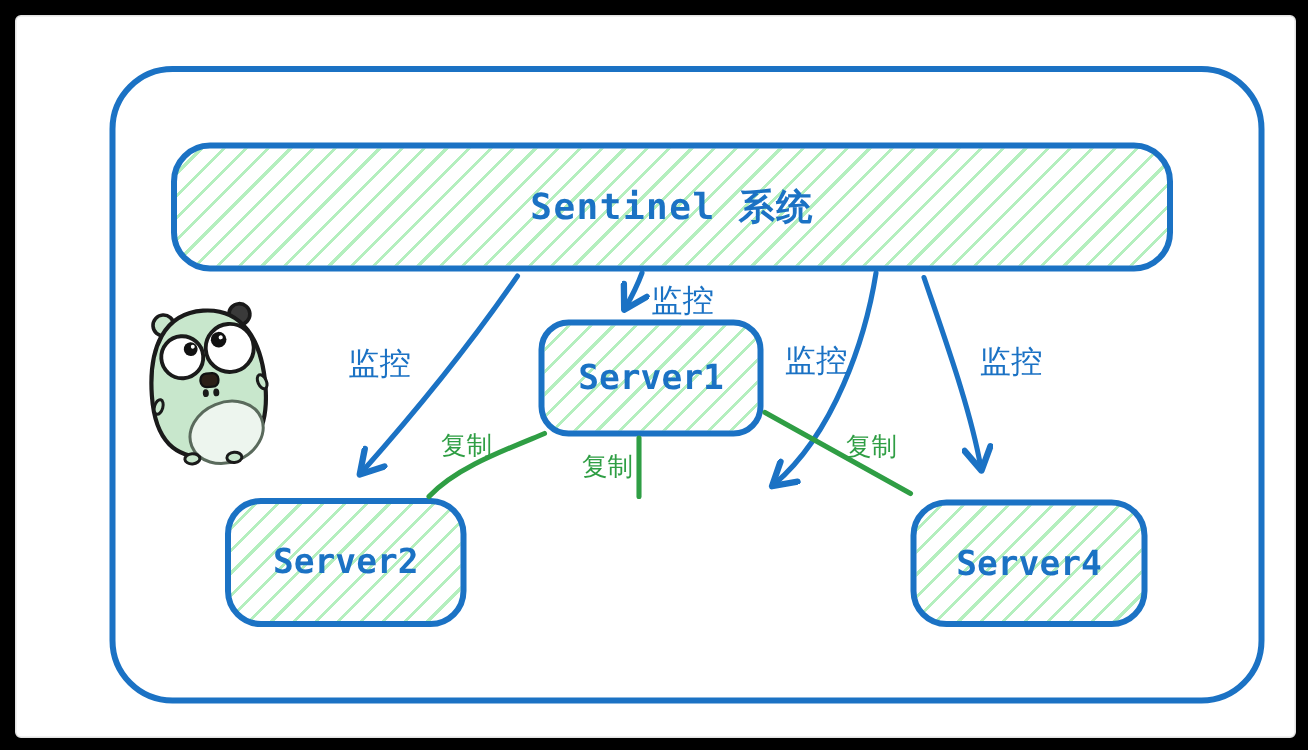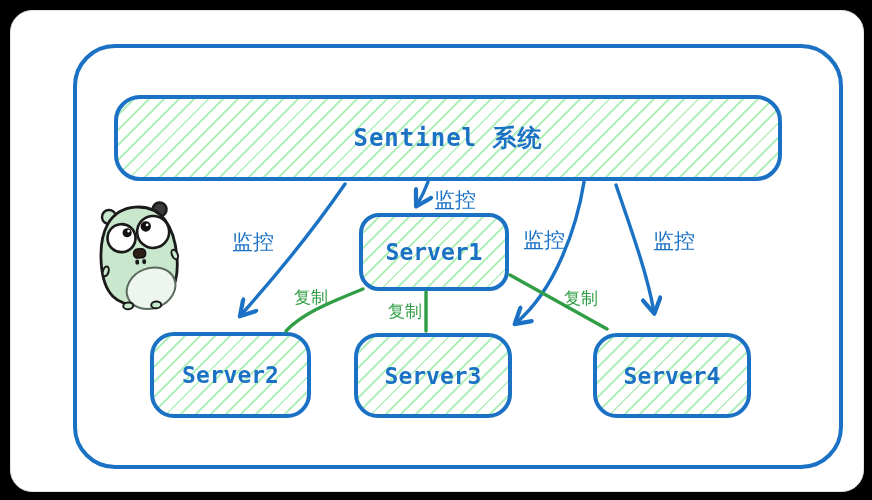--- a/index.html
+++ b/index.html
@@ -3,42 +3,42 @@
 <meta charset="utf-8">
 <style>
   html,body{margin:0;padding:0;background:#000;}
   .stage{
     position:relative;width:872px;height:500px;background:#000;
     font-family:"DejaVu Sans Mono","Liberation Mono",monospace;
     overflow:hidden;
   }
   .card{
     position:absolute;left:10px;top:10px;width:852px;height:480px;
-    background:#fff;border-radius:22px;border:1px solid #e2e2e2;
+    background:#fff;border-radius:4px;border:1px solid #e2e2e2;
   }
   .frame{
     position:absolute;left:62px;top:33px;width:770px;height:425px;
     border:4px solid var(--blue);border-radius:42px;
     box-sizing:border-box;background:#fff;
   }
   .node{
     position:absolute;box-sizing:border-box;
     border:4px solid var(--blue);
     display:flex;align-items:center;justify-content:center;
     color:var(--blue);font-weight:bold;
     background:
       repeating-linear-gradient(135deg,
         var(--hatch) 0px, var(--hatch) 2px,
         transparent 2px, transparent 10.5px);
   }
   .node-sentinel{left:103px;top:84px;width:668px;height:86px;border-radius:26px;font-size:24px;letter-spacing:1px;}
   .node-server1{left:348px;top:202px;width:150px;height:78px;border-radius:20px;font-size:23px;}
   .node-server2{left:118px;top:321px;width:161px;height:86px;border-radius:24px;font-size:23px;margin-left:21px;}
   .node-server3{left:343px;top:322px;width:158px;height:85px;border-radius:24px;font-size:23px;}
-  .node-server4{left:582px;top:322px;width:158px;height:85px;border-radius:24px;font-size:23px;}
+  .node-server4{left:596px;top:322px;width:158px;height:85px;border-radius:24px;font-size:23px;}
   .overlay{position:absolute;left:0;top:0;width:872px;height:500px;pointer-events:none;}
   .edge-label{
     position:absolute;transform:translate(-50%,-50%);
     font-weight:normal;white-space:nowrap;background:transparent;
   }
   .edge-label.monitor{color:var(--blue);font-size:21px;}
   .edge-label.replicate{color:var(--green);font-size:17px;}
   .mascot{position:absolute;left:78px;top:188px;width:100px;height:112px;}
 </style>
 </head>
@@ -49,23 +49,20 @@
     <div class="frame"></div>
 
     <div class="node node-sentinel">
       <span>Sentinel 系统</span>
     </div>
     <div class="node node-server1">
       <span>Server1</span>
     </div>
     <div class="node node-server2">
       <span>Server2</span>
-    </div>
-    <div class="node node-server3">
-      <span>Server3</span>
     </div>
     <div class="node node-server4">
       <span>Server4</span>
     </div>
 
     <svg class="overlay" viewBox="0 0 872 500">
       <defs>
         <marker id="ah" viewBox="0 0 12 12" refX="9" refY="6" markerWidth="6.2" markerHeight="6.2" orient="auto-start-reverse">
           <path d="M1.5,1 L10,6 L1.5,11" fill="none" stroke="#1b72c4" stroke-width="2.4" stroke-linecap="round" stroke-linejoin="round"></path>
         </marker>

